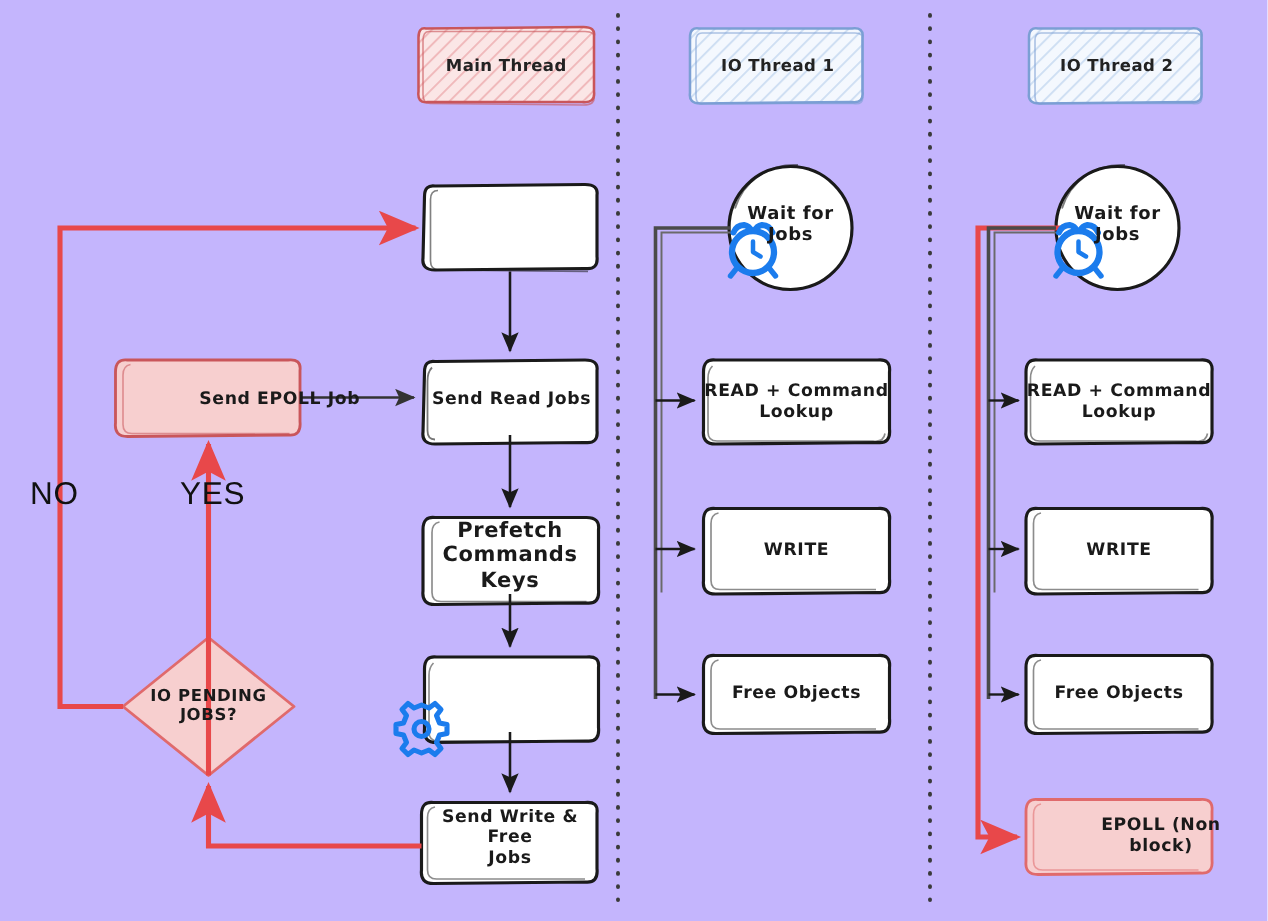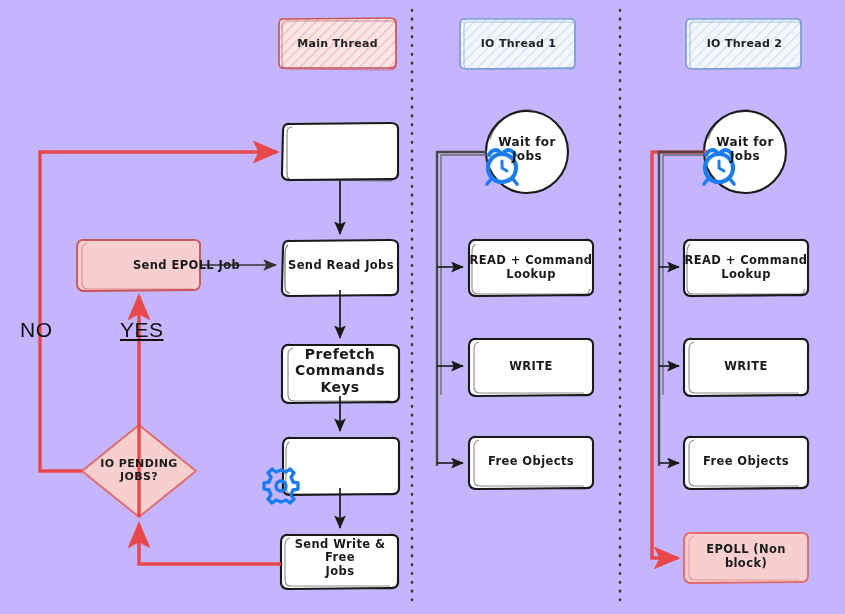--- a/index.html
+++ b/index.html
@@ -256,30 +256,30 @@
   <div class="node-label box-text" style="left:283px; top:241px; width:116px; height:49px;">Send Read Jobs</div>
   <div class="node-label box-text-lg" style="left:280px; top:345px; width:120px; height:51px;">Prefetch
 Commands Keys</div>
   <div class="node-label box-text" style="left:281px; top:535px; width:118px; height:46px;">Send Write &amp; Free
 Jobs</div>
   <div class="node-label box-text" style="left:77px; top:240px; width:123px; height:51px;padding-left:48px;">Send EPOLL Job</div>
   <div class="node-label diamond-text" style="left:89px; top:446px; width:100px; height:50px;">IO PENDING
 JOBS?</div>
 
   <div class="edge-word" style="left:20px; top:318px;">NO</div>
-  <div class="edge-word" style="left:120px; top:318px;text-decoration:underline;">YES</div>
+  <div class="edge-word" style="left:120px; top:318px;">YES</div>
 
   <div class="node-label circle-text" style="left:487px; top:124px; width:80px; height:50px;">Wait for
 Jobs</div>
   <div class="node-label box-text" style="left:469px; top:240px; width:124px; height:56px;">READ + Command
 Lookup</div>
   <div class="node-label box-text" style="left:469px; top:339px; width:124px; height:56px;">WRITE</div>
   <div class="node-label box-text" style="left:469px; top:437px; width:124px; height:50px;">Free Objects</div>
 
   <div class="node-label circle-text" style="left:705px; top:124px; width:80px; height:50px;">Wait for
 Jobs</div>
   <div class="node-label box-text" style="left:684px; top:240px; width:124px; height:56px;">READ + Command
 Lookup</div>
   <div class="node-label box-text" style="left:684px; top:339px; width:124px; height:56px;">WRITE</div>
   <div class="node-label box-text" style="left:684px; top:437px; width:124px; height:50px;">Free Objects</div>
-  <div class="node-label box-text" style="left:684px; top:533px; width:124px; height:48px;">EPOLL (Non block)</div>
+  <div class="node-label box-text" style="left:684px; top:533px; width:124px; height:48px;padding-left:28px;">EPOLL (Non block)</div>
 
 </div>
 
 </body></html>

